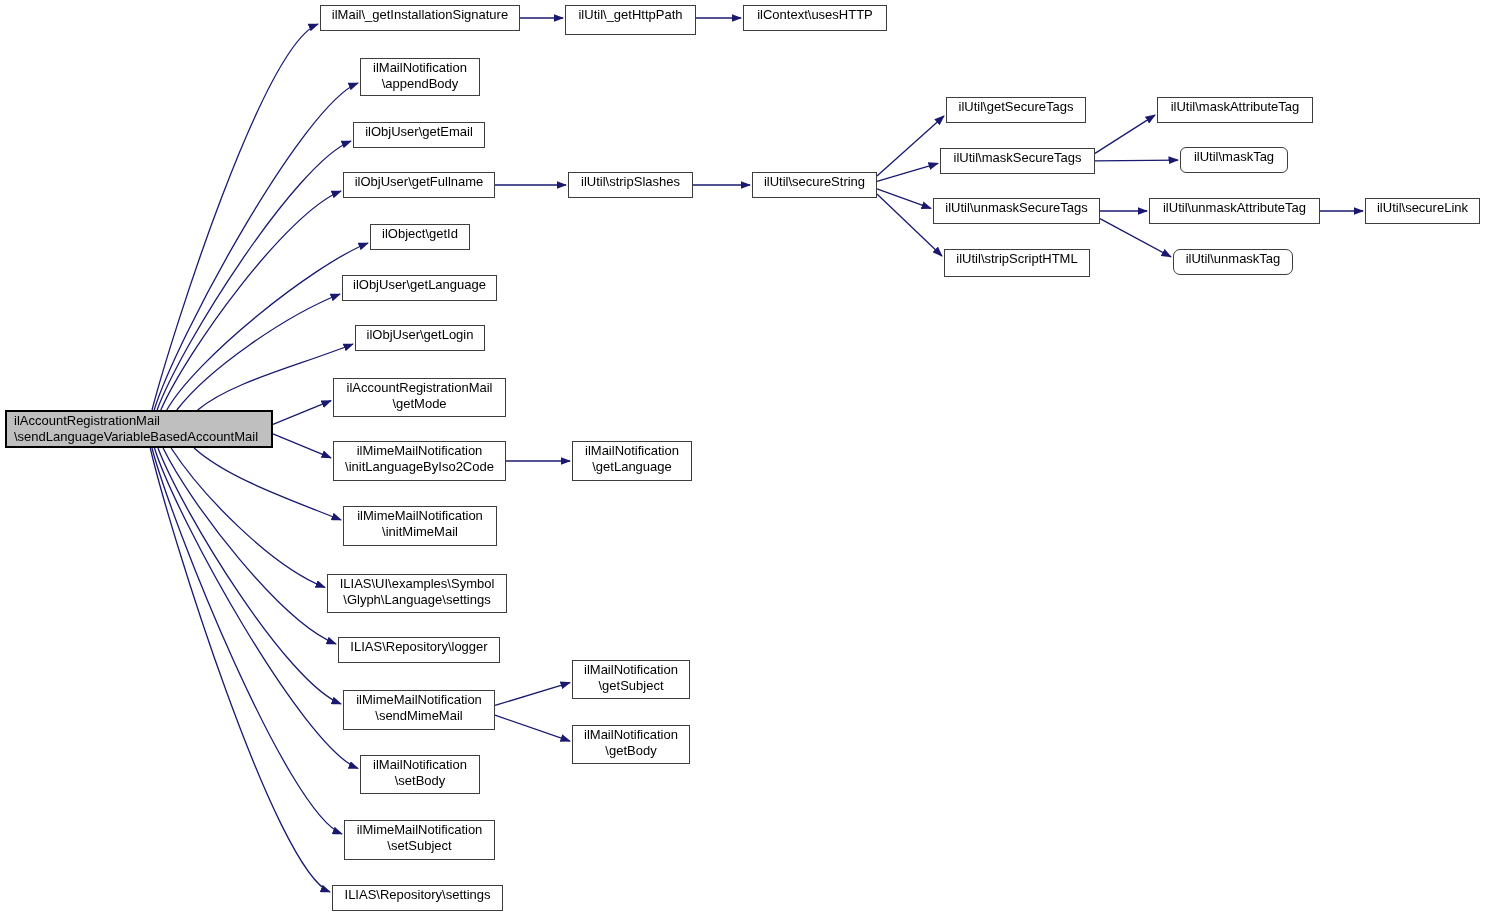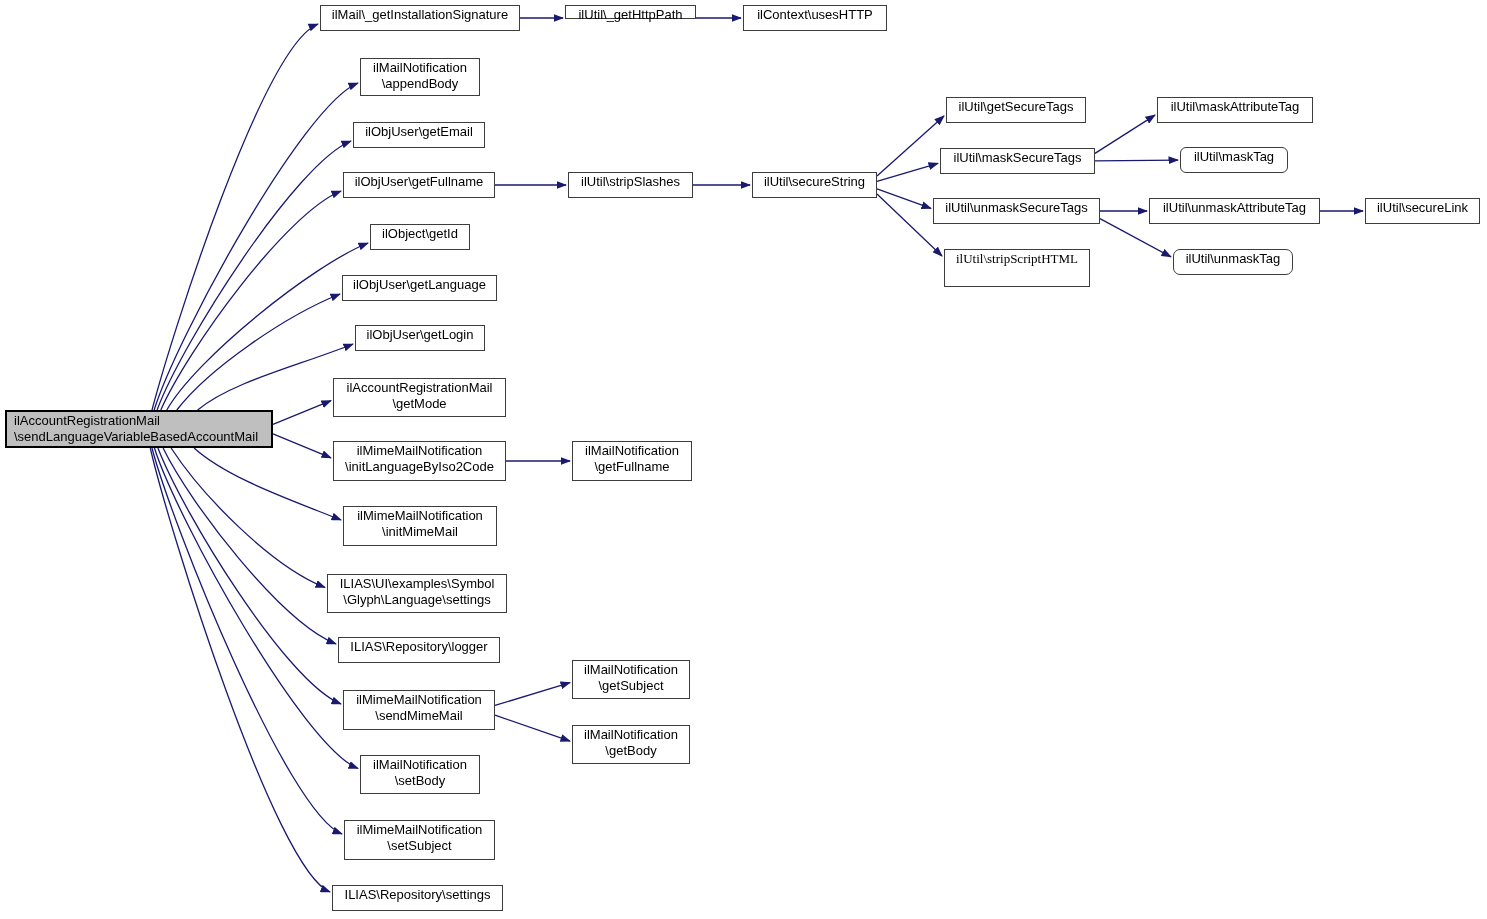--- a/index.html
+++ b/index.html
@@ -93,21 +93,21 @@
       <path d="M495,705.425 L570,682.55" class="edge" marker-end="url(#arrow)"></path>
       <path d="M495,715.175 L570,741.05" class="edge" marker-end="url(#arrow)"></path>
     </svg>
 <div class="node root" style="left: 5px; top: 410px; width: 268px; height: 38px;">
       <div>ilAccountRegistrationMail</div>
       <div>\sendLanguageVariableBasedAccountMail</div>
     </div>
     <div class="node" style="left: 320px; top: 5px; width: 200px; height: 26px;">
       <div>ilMail\_getInstallationSignature</div>
     </div>
-    <div class="node" style="left: 565px; top: 5px; width: 131px; height: 14px;">
+    <div class="node" style="left: 565px; top: 5px; width: 131px; height: 30px;">
       <div>ilUtil\_getHttpPath</div>
     </div>
     <div class="node" style="left: 743px; top: 5px; width: 144px; height: 26px;">
       <div>ilContext\usesHTTP</div>
     </div>
     <div class="node" style="left: 360px; top: 58px; width: 120px; height: 38px;">
       <div>ilMailNotification</div>
       <div>\appendBody</div>
     </div>
     <div class="node" style="left: 353px; top: 122px; width: 132px; height: 26px;">
@@ -134,21 +134,21 @@
     <div class="node" style="left: 333px; top: 378px; width: 173px; height: 39px;">
       <div>ilAccountRegistrationMail</div>
       <div>\getMode</div>
     </div>
     <div class="node" style="left: 333px; top: 441px; width: 173px; height: 40px;">
       <div>ilMimeMailNotification</div>
       <div>\initLanguageByIso2Code</div>
     </div>
     <div class="node" style="left: 572px; top: 441px; width: 120px; height: 40px;">
       <div>ilMailNotification</div>
-      <div>\getFullname</div>
+      <div>\getLanguage</div>
     </div>
     <div class="node" style="left: 343px; top: 506px; width: 154px; height: 40px;">
       <div>ilMimeMailNotification</div>
       <div>\initMimeMail</div>
     </div>
     <div class="node" style="left: 327px; top: 574px; width: 180px; height: 39px;">
       <div>ILIAS\UI\examples\Symbol</div>
       <div>\Glyph\Language\settings</div>
     </div>
     <div class="node" style="left: 338px; top: 637px; width: 162px; height: 26px;">
@@ -179,21 +179,21 @@
     </div>
     <div class="node" style="left: 946px; top: 97px; width: 140px; height: 26px;">
       <div>ilUtil\getSecureTags</div>
     </div>
     <div class="node" style="left: 940px; top: 148px; width: 155px; height: 26px;">
       <div>ilUtil\maskSecureTags</div>
     </div>
     <div class="node" style="left: 933px; top: 198px; width: 167px; height: 26px;">
       <div>ilUtil\unmaskSecureTags</div>
     </div>
-    <div class="node" style="left: 944px; top: 249px; width: 146px; height: 38px; font-family: Liberation Serif, serif;">
+    <div class="node" style="left: 944px; top: 249px; width: 146px; height: 28px;">
       <div>ilUtil\stripScriptHTML</div>
     </div>
     <div class="node" style="left: 1157px; top: 97px; width: 156px; height: 26px;">
       <div>ilUtil\maskAttributeTag</div>
     </div>
     <div class="node" style="left: 1180px; top: 147px; width: 108px; height: 26px; border-radius: 6px;">
       <div>ilUtil\maskTag</div>
     </div>
     <div class="node" style="left: 1149px; top: 198px; width: 171px; height: 26px;">
       <div>ilUtil\unmaskAttributeTag</div>

